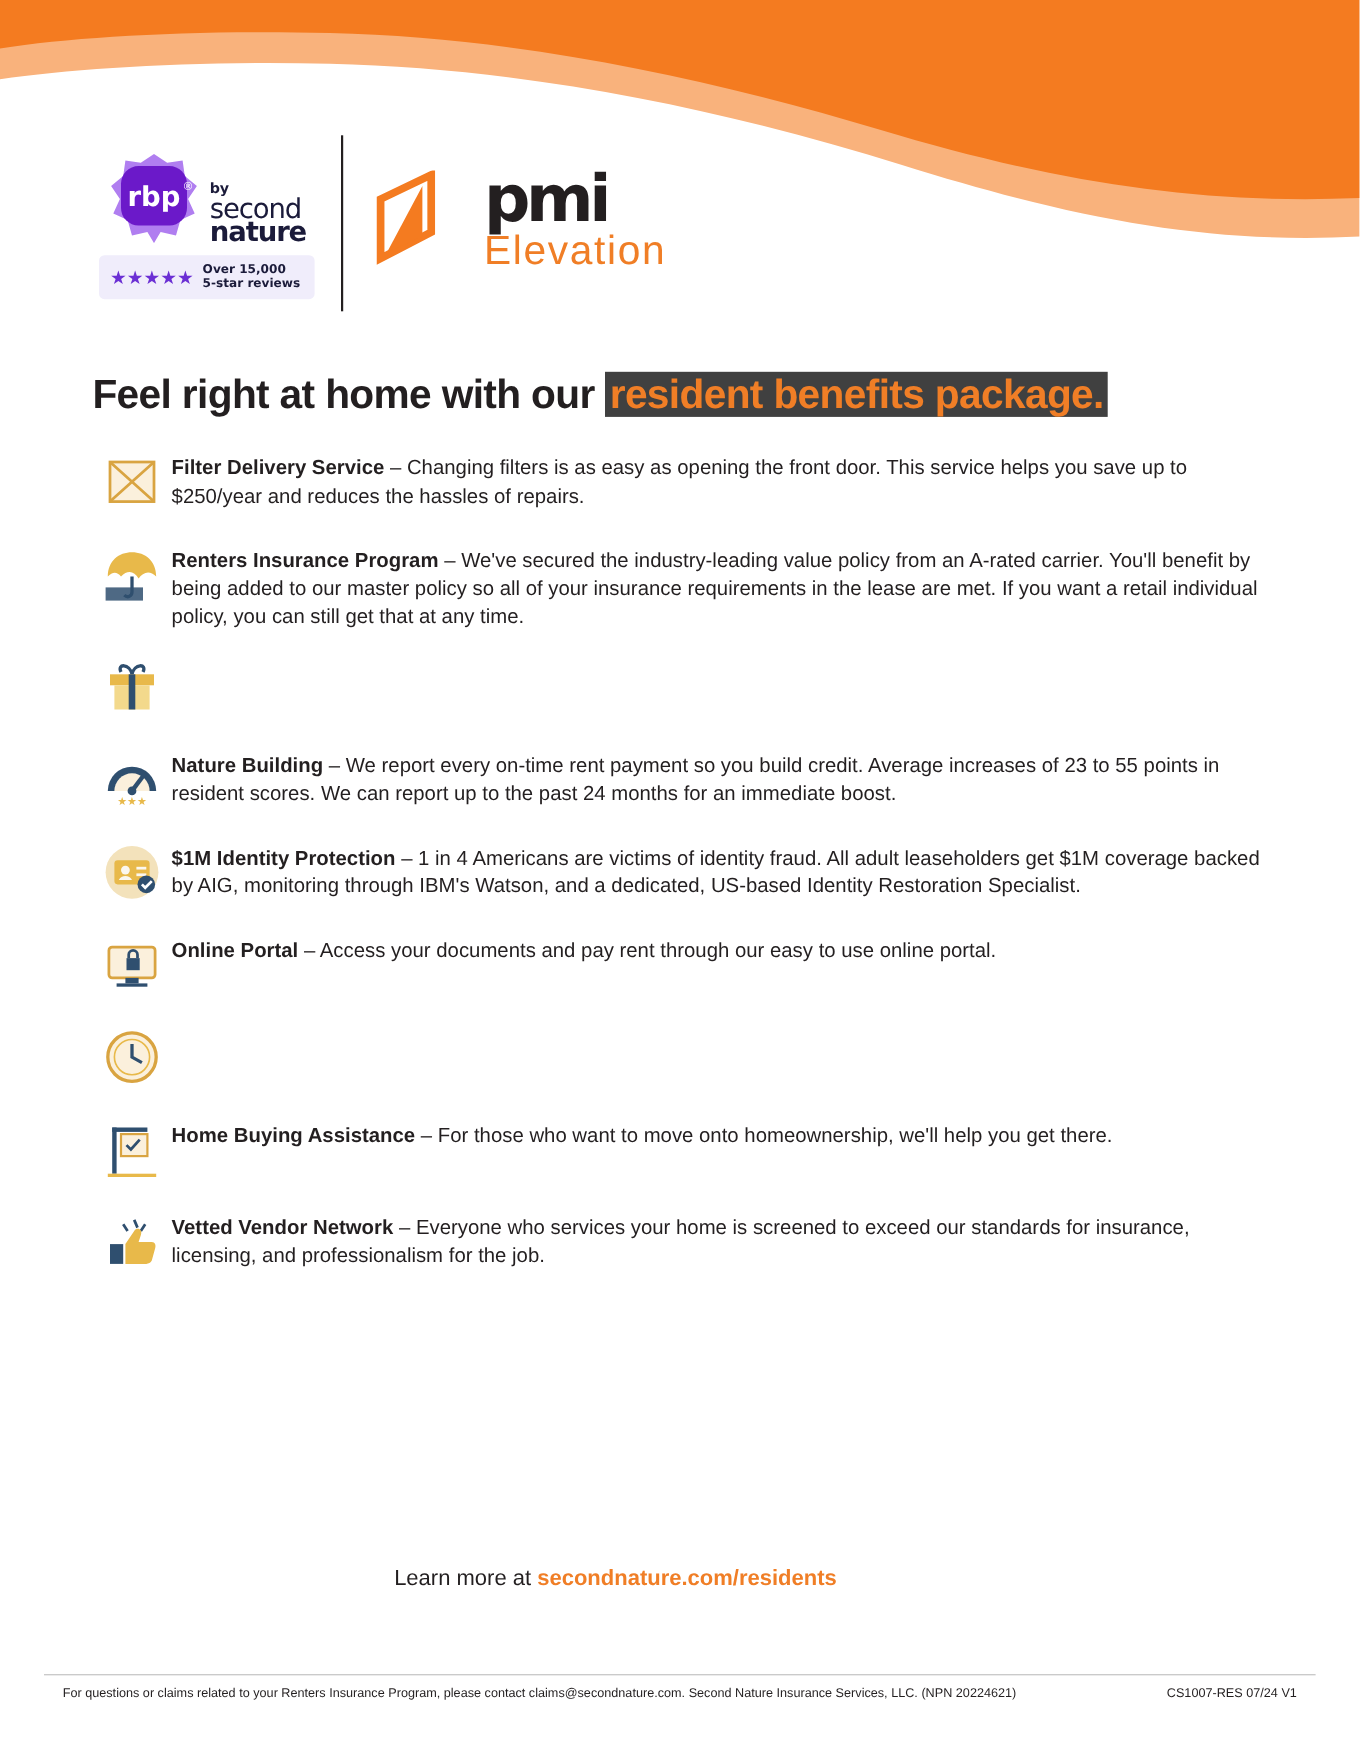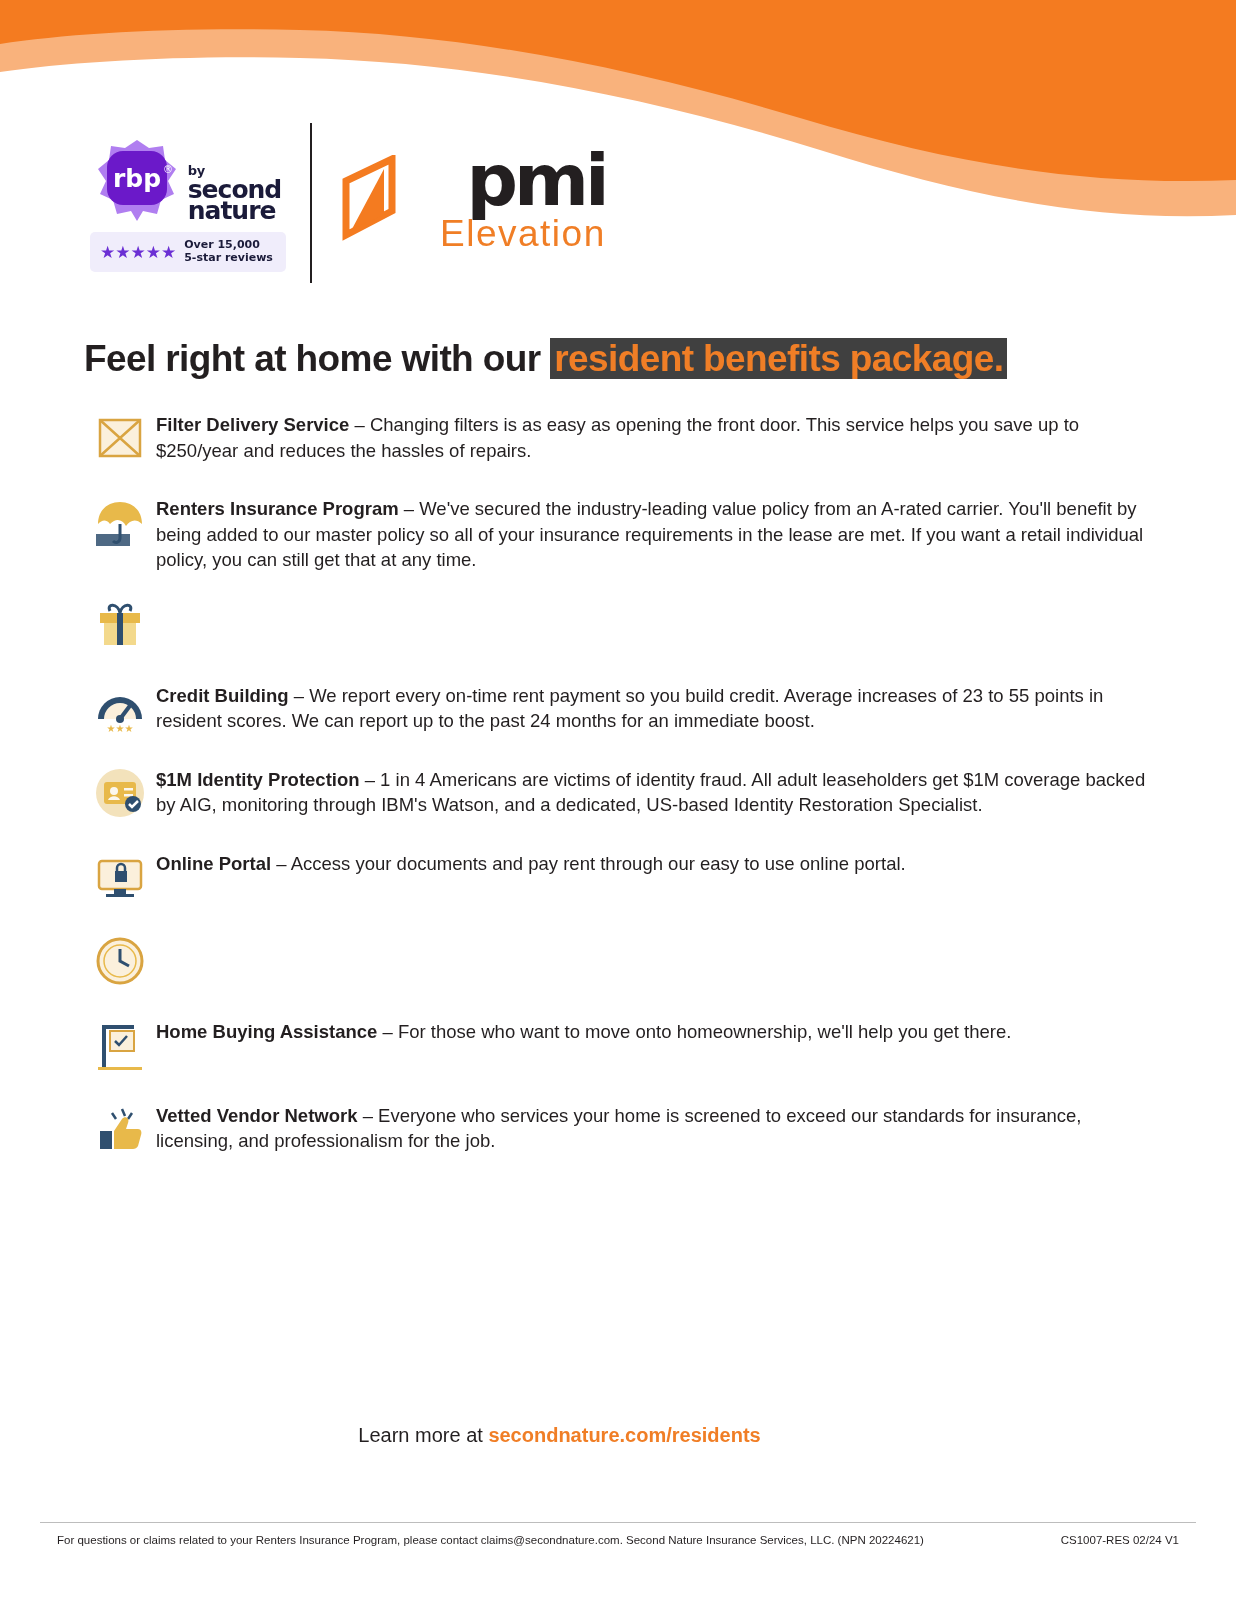--- a/index.html
+++ b/index.html
@@ -55,21 +55,21 @@
     margin-top: 28px;
   }
   .sn-by {
     font-size: 13px;
     color: #1b1b3a;
     font-weight: 700;
     letter-spacing: -0.2px;
   }
   .sn-second {
     font-size: 25px;
-    font-weight: 700;
+    font-weight: 400;
     color: #1b1b3a;
     letter-spacing: -1px;
     display: block;
     margin-top: -1px;
   }
   .sn-nature {
     font-size: 25px;
     font-weight: 700;
     color: #1b1b3a;
     letter-spacing: -1px;
@@ -110,27 +110,26 @@
   }
 
   .pmi-block {
     display: flex;
     align-items: center;
   }
   .pmi-mark { width: 90px; height: 96px; }
   .pmi-text { margin-left: 12px; }
   .pmi-word {
     font-family: "DejaVu Sans", sans-serif;
-    font-size: 72px;
+    font-size: 59px;
     font-weight: 700;
     letter-spacing: -4px;
     color: #231f20;
     line-height: 0.82;
     display: block;
-    text-align: right;
   }
   .pmi-sub {
     font-family: "Liberation Sans", sans-serif;
     font-size: 37px;
     color: #f07e26;
     letter-spacing: 1.5px;
     display: block;
     text-align: center;
     margin-top: 2px;
   }
@@ -322,21 +321,21 @@
     <div class="benefit-icon">
       <svg width="56" height="56" viewBox="0 0 56 56">
           <path d="M6 38 A22 22 0 0 1 50 38 Z" fill="#2f4f6f"></path>
           <path d="M12 38 A16 16 0 0 1 44 38 Z" fill="#fbf0dc"></path>
           <path d="M28 38 L40 22" stroke="#2f4f6f" stroke-width="4"></path>
           <circle cx="28" cy="38" r="4" fill="#2f4f6f"></circle>
           <text x="28" y="51" font-size="10" fill="#e8b94a" text-anchor="middle">★★★</text>
         </svg>
     </div>
     <div class="benefit-text">
-      <b>Credit Building</b><span> – </span><span>We report every on-time rent payment so you build credit. Average increases of 23 to 55 points in resident scores. We can report up to the past 24 months for an immediate boost.</span>
+      <b>Nature Building</b><span> – </span><span>We report every on-time rent payment so you build credit. Average increases of 23 to 55 points in resident scores. We can report up to the past 24 months for an immediate boost.</span>
     </div>
   </div>
 
   <div class="benefit">
     <div class="benefit-icon">
       <svg width="56" height="56" viewBox="0 0 56 56">
           <circle cx="28" cy="28" r="24" fill="#f3e2bb"></circle>
           <rect x="12" y="17" width="32" height="22" rx="3" fill="#e8b94a"></rect>
           <circle cx="22" cy="26" r="4" fill="#fbf7ee"></circle>
           <path d="M16 35 C18 30 26 30 28 35 Z" fill="#fbf7ee"></path>
@@ -405,13 +404,13 @@
   </div>
 
 </div>
 
 <div class="learn-more">
   <span>Learn more at </span><a href="#">secondnature.com/residents</a>
 </div>
 
 <div class="footer-rule"></div>
 <div class="footer-left">For questions or claims related to your Renters Insurance Program, please contact claims@secondnature.com. Second Nature Insurance Services, LLC. (NPN 20224621)</div>
-<div class="footer-right">CS1007-RES 02/24 V1</div>
+<div class="footer-right">CS1007-RES 07/24 V1</div>
 
 </body></html>

